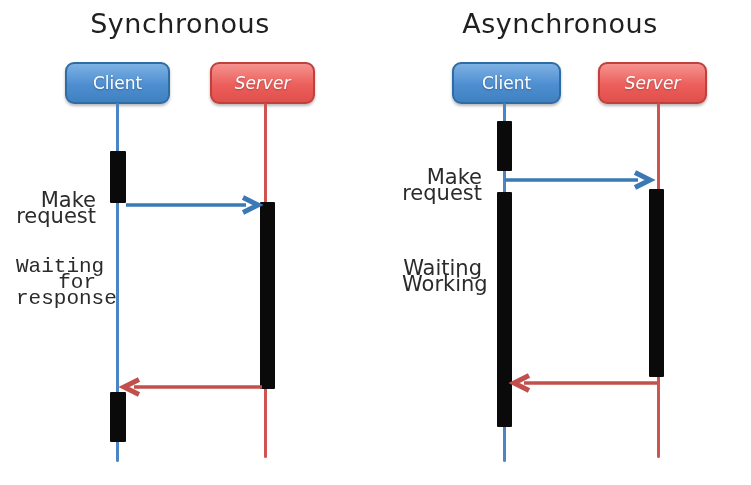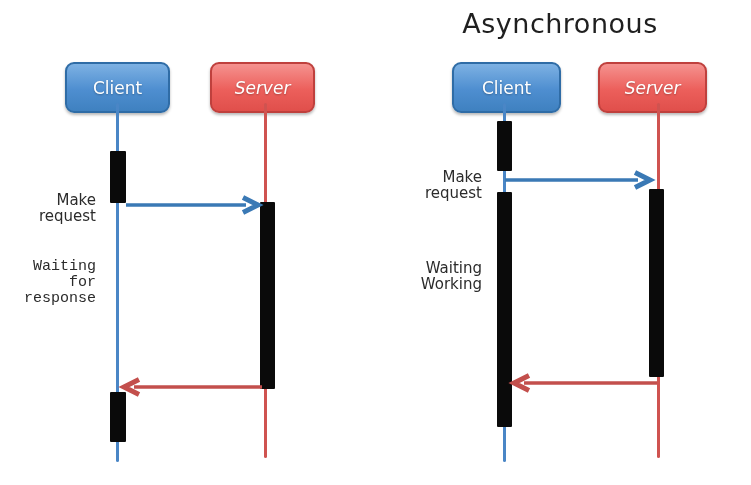--- a/index.html
+++ b/index.html
@@ -22,21 +22,21 @@
     width:280px;
     text-align:center;
     font-size:27px;
     color:var(--title-text,#1f1f1f);
     letter-spacing:.5px;
   }
   .panel.left .title{left:40px;}
   .panel.right .title{left:45px;}
 
   .actor{
-    position:absolute;top:62px;height:51px;
+    position:absolute;top:62px;height:42px;
     border-radius:9px;
     display:flex;align-items:center;justify-content:center;
     font-size:17px;
     color:var(--actor-text,#fff);
     text-shadow:0 1px 2px rgba(0,0,0,.28);
     box-shadow:0 2px 3px rgba(0,0,0,.28);
     box-sizing:border-box;
   }
   .actor.client{
     background:linear-gradient(180deg,var(--client-box-top) 0%,var(--client-box-mid) 55%,var(--client-box-bottom) 100%);
@@ -79,37 +79,38 @@
   svg.arrow.red  path{stroke:var(--arrow-red,#c34f4c);}
   .panel.left  svg.arrow.blue{left:126px;top:195px;}
   .panel.left  svg.arrow.red {left:120px;top:377px;}
   .panel.right svg.arrow.blue{left:130px;top:170px;}
   .panel.right svg.arrow.red {left:135px;top:373px;}
 
   .note{
     position:absolute;
     width:80px;
     text-align:right;
-    font-size:15px;
+    font-size:21px;
     line-height:16px;
     color:var(--label-text,#2b2b2b);
     white-space:pre-line;
   }
   .panel.left  .note-1{left:16px;top:192px;}
   .panel.left  .note-2{left:16px;top:259px;font-family:Liberation Mono, monospace;}
   .panel.right .note-1{left:27px;top:169px;}
   .panel.right .note-2{left:27px;top:260px;}
   .panel.right .note-3{left:25px;top:351px;line-height:16.5px;}
 </style>
 </head>
 <body>
 
 <div class="stage">
 
   <div class="panel left">
+    <div class="title">Synchronous</div>
 
     <div class="actor client">
       <span>Client</span>
     </div>
     <div class="actor server">
       <span>Server</span>
     </div>
 
     <div class="lifeline blue client"></div>
     <div class="lifeline red server"></div>

